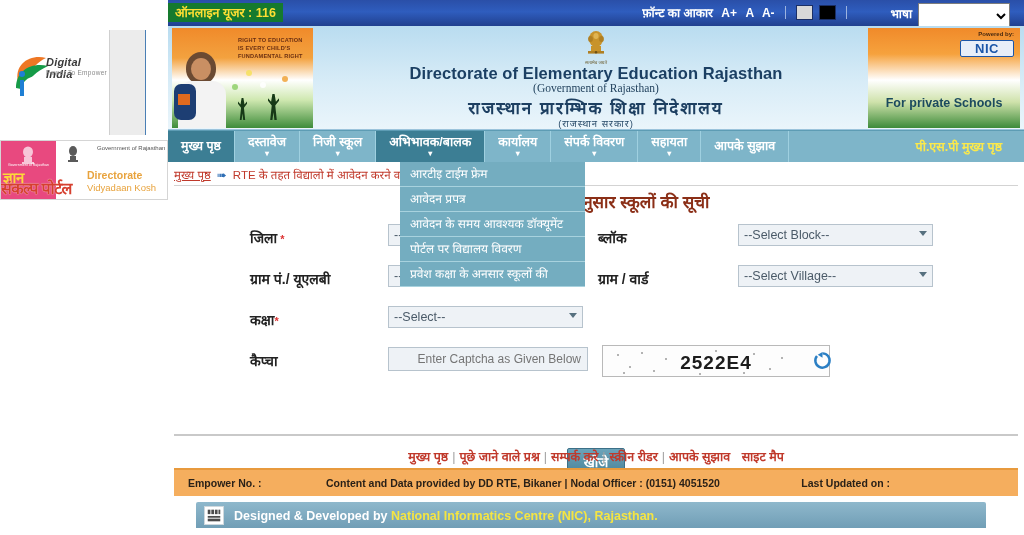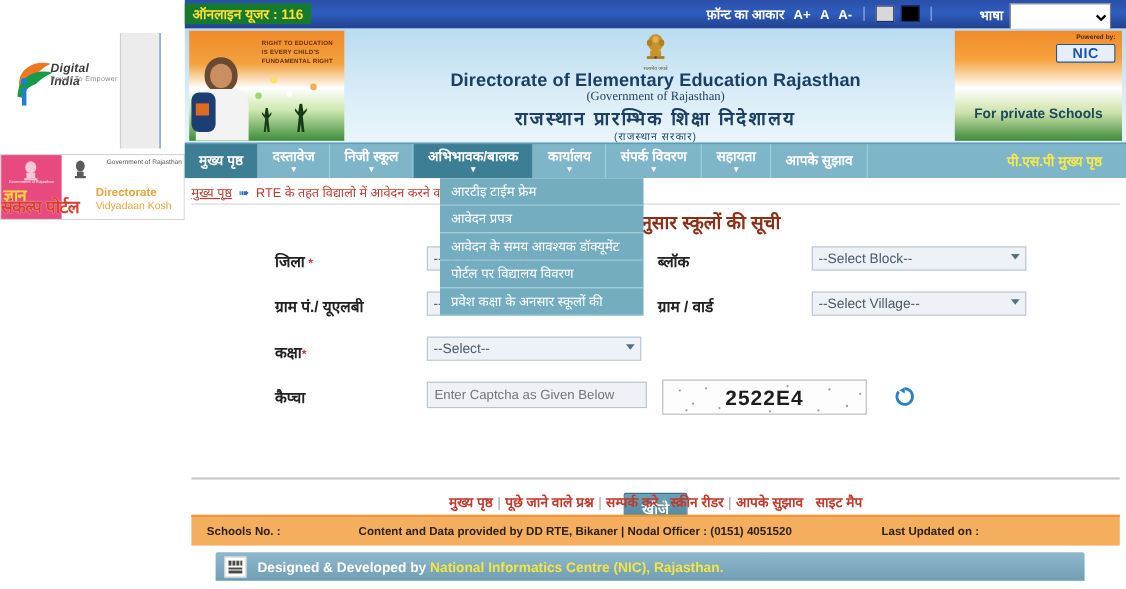--- a/index.html
+++ b/index.html
@@ -141,22 +141,22 @@
   .sel-wrap { position:absolute; top:4px; }
   .sel-wrap.l { left:220px; width:195px; }
   .sel-wrap.r { left:570px; width:195px; }
   .sel-wrap .sel { width:100%; left:0; top:0; }
   .caret { position:absolute; right:6px; top:7px; width:0;height:0;
            border-left:4px solid transparent;border-right:4px solid transparent;
            border-top:5px solid #56707f; pointer-events:none;}
 
   .cap-input { position:absolute; left:220px; top:4px; width:200px; height:24px; background:#eef2f6;
                border:1px solid #b7c3cd; font-size:12px; color:#57687a; padding:0 6px;
-               font-family:"Liberation Sans",sans-serif;}
-  .cap-box { position:absolute; left:434px; top:2px; width:186px; height:32px; background:#fdfdfd;
+               font-family:"Liberation Sans",sans-serif;text-align:right;}
+  .cap-box { position:absolute; left:434px; top:2px; width:228px; height:32px; background:#fdfdfd;
              border:1px solid #b9b9b9; overflow:hidden;}
   .cap-text { position:absolute; left:0; right:0; top:6px; text-align:center; font-size:19px;
               font-weight:bold; color:#1d1d1d; font-family:"Liberation Sans",sans-serif; letter-spacing:1px;}
   .noise { position:absolute; width:2px; height:2px; background:#9a9a9a; border-radius:50%; }
   .refresh { position:absolute; left:645px; top:8px; width:19px; height:19px; cursor:pointer; }
 
   .btn-search { position:absolute; left:0; right:0; top:228px; text-align:center; }
   .btn-search button { background:linear-gradient(to bottom,#6ba4ba,#4a8298); color:#fff;
       font-size:13.5px; font-weight:bold; border:1px solid #3c7088; border-radius:2px;
       padding:4px 16px; font-family:"Liberation Sans",sans-serif; cursor:pointer; }
@@ -408,21 +408,21 @@
         <button>खोजे</button>
       </div>
     </div>
   </div>
 
   <div class="hr-bot"></div>
   <div class="footlinks" id="footlinks"><a>मुख्य पृष्ठ</a><span class="bar">|</span><a>पूछे जाने वाले प्रश्न</a><span class="bar">|</span><a>सम्पर्क करे</a><span class="bar">|</span><a>स्क्रीन रीडर</a><span class="bar">|</span><a>आपके सुझाव</a><span class="bar"> </span><a>साइट मैप</a></div>
 
   <div class="orange">
     <div class="vn">
-      <span>Schools No. :</span>
+      <span>Empower No. :</span>
       <span></span>
     </div>
     <div class="cd">Content and Data provided by DD RTE, Bikaner  | Nodal Officer : (0151) 4051520</div>
     <div class="lu">
       <span>Last Updated on :</span>
       <span></span>
     </div>
   </div>
 
   <div class="nicbar">

